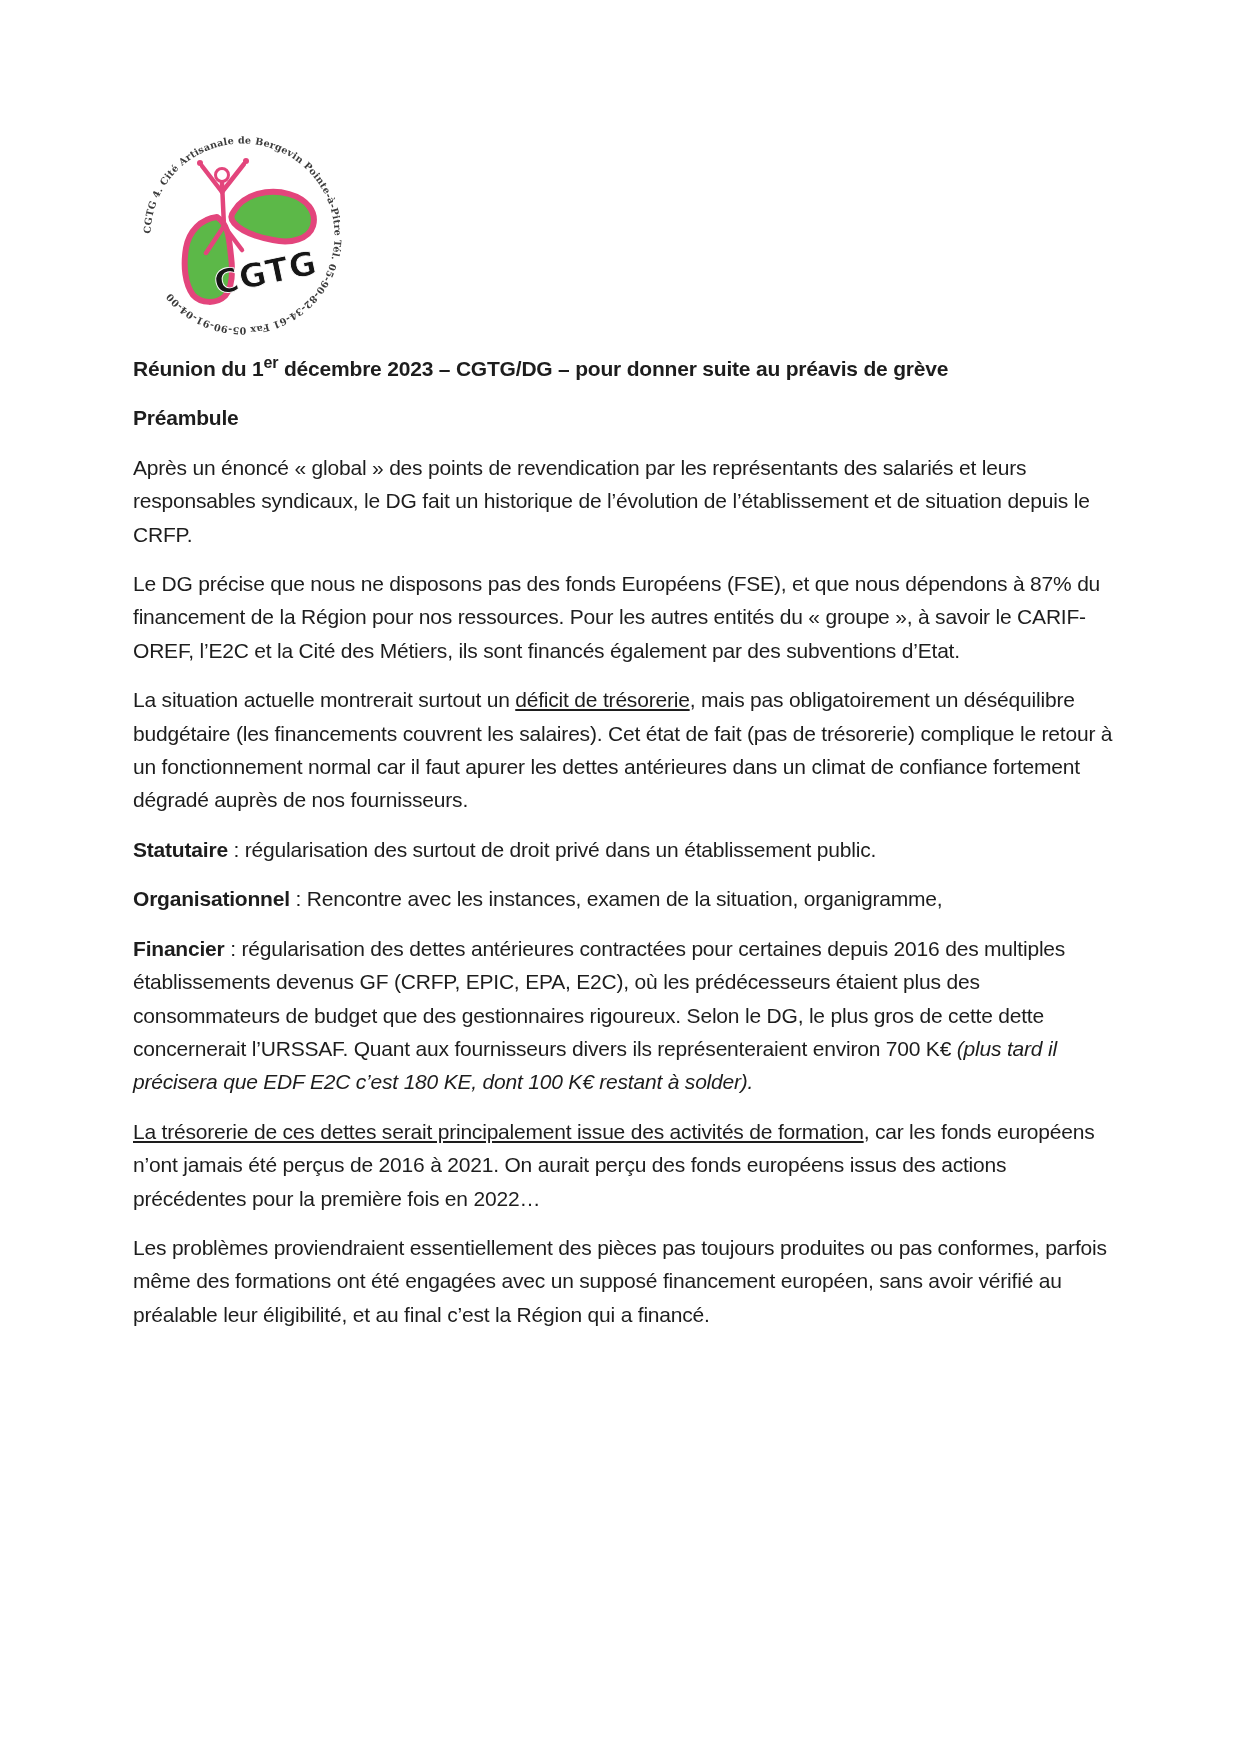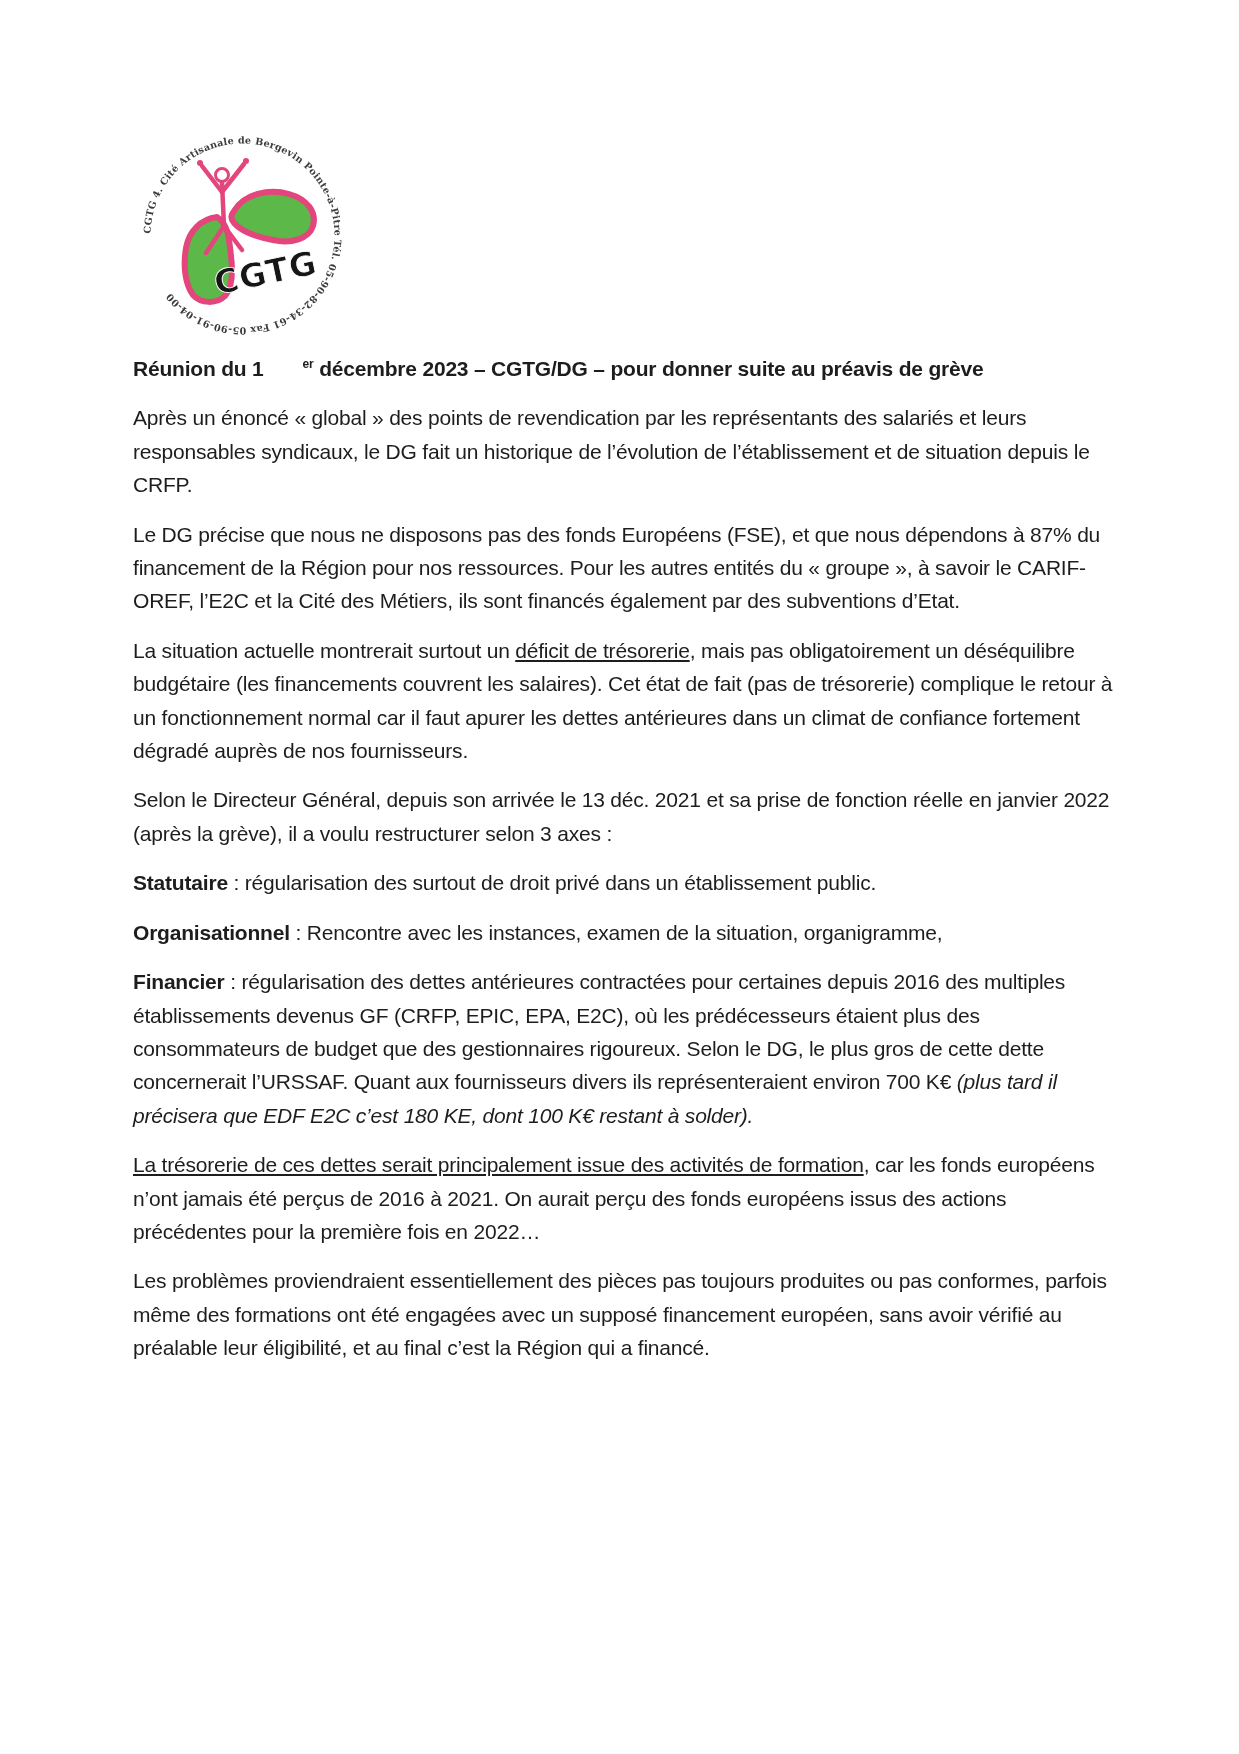--- a/index.html
+++ b/index.html
@@ -71,23 +71,22 @@
     letter-spacing: -0.2px;
     text-align: left;
   }
   .content p {
     margin: 0 0 16px 0;
   }
   .doc-title {
     font-weight: bold;
   }
   .doc-title sup {
-    font-size: 12px;
+    font-size: 16px;
     line-height: 0;
-    margin-left: 39px;
   }
   .heading {
     font-weight: bold;
   }
   .b { font-weight: bold; margin-top: 29px; }
   .u { text-decoration: underline; }
   .it { font-style: italic; }
 </style>
 </head>
 <body>
@@ -119,29 +118,29 @@
       </g>
 
       <text class="logo-wordmark" x="130" y="153" text-anchor="middle" transform="rotate(-12 130 153)">CGTG</text>
     </svg>
   </div>
 
   <div class="content">
 
     <p class="doc-title"><span>Réunion du 1</span><sup>er</sup><span> décembre 2023 – CGTG/DG – pour donner suite au préavis de grève</span></p>
 
+    <p class="heading">Préambule</p>
 
     <p>Après un énoncé « global » des points de revendication par les représentants des salariés et leurs responsables syndicaux, le DG fait un historique de l’évolution de l’établissement et de situation depuis le CRFP.</p>
 
     <p>Le DG précise que nous ne disposons pas des fonds Européens (FSE), et que nous dépendons à 87% du financement de la Région pour nos ressources. Pour les autres entités du « groupe », à savoir le CARIF-OREF, l’E2C et la Cité des Métiers, ils sont financés également par des subventions d’Etat.</p>
 
 
     <p><span>La situation actuelle montrerait surtout un </span><span class="u">déficit de trésorerie</span><span>, mais pas obligatoirement un déséquilibre budgétaire (les financements couvrent les salaires). Cet état de fait (pas de trésorerie) complique le retour à un fonctionnement normal car il faut apurer les dettes antérieures dans un climat de confiance fortement dégradé auprès de nos fournisseurs.</span></p>
 
-    <p>Selon le Directeur Général, depuis son arrivée le 13 déc. 2021 et sa prise de fonction réelle en janvier 2022 (après la grève), il a voulu restructurer selon 3 axes :</p>
 
     <p><span class="b">Statutaire</span><span> : régularisation des surtout de droit privé dans un établissement public.</span></p>
 
     <p><span class="b">Organisationnel</span><span> : Rencontre avec les instances, examen de la situation, organigramme,</span></p>
 
     <p><span class="b">Financier</span><span> : régularisation des dettes antérieures contractées pour certaines depuis 2016 des multiples établissements devenus GF (CRFP, EPIC, EPA, E2C), où les prédécesseurs étaient plus des consommateurs de budget que des gestionnaires rigoureux. Selon le DG, le plus gros de cette dette concernerait l’URSSAF. Quant aux fournisseurs divers ils représenteraient environ 700 K€ </span><span class="it">(plus tard il précisera que EDF E2C c’est 180 KE, dont 100 K€ restant à solder).</span></p>
 
     <p><span class="u">La trésorerie de ces dettes serait principalement issue des activités de formation</span><span>, car les fonds européens n’ont jamais été perçus de 2016 à 2021. On aurait perçu des fonds européens issus des actions précédentes pour la première fois en 2022…</span></p>
 
     <p>Les problèmes proviendraient essentiellement des pièces pas toujours produites ou pas conformes, parfois même des formations ont été engagées avec un supposé financement européen, sans avoir vérifié au préalable leur éligibilité, et au final c’est la Région qui a financé.</p>

